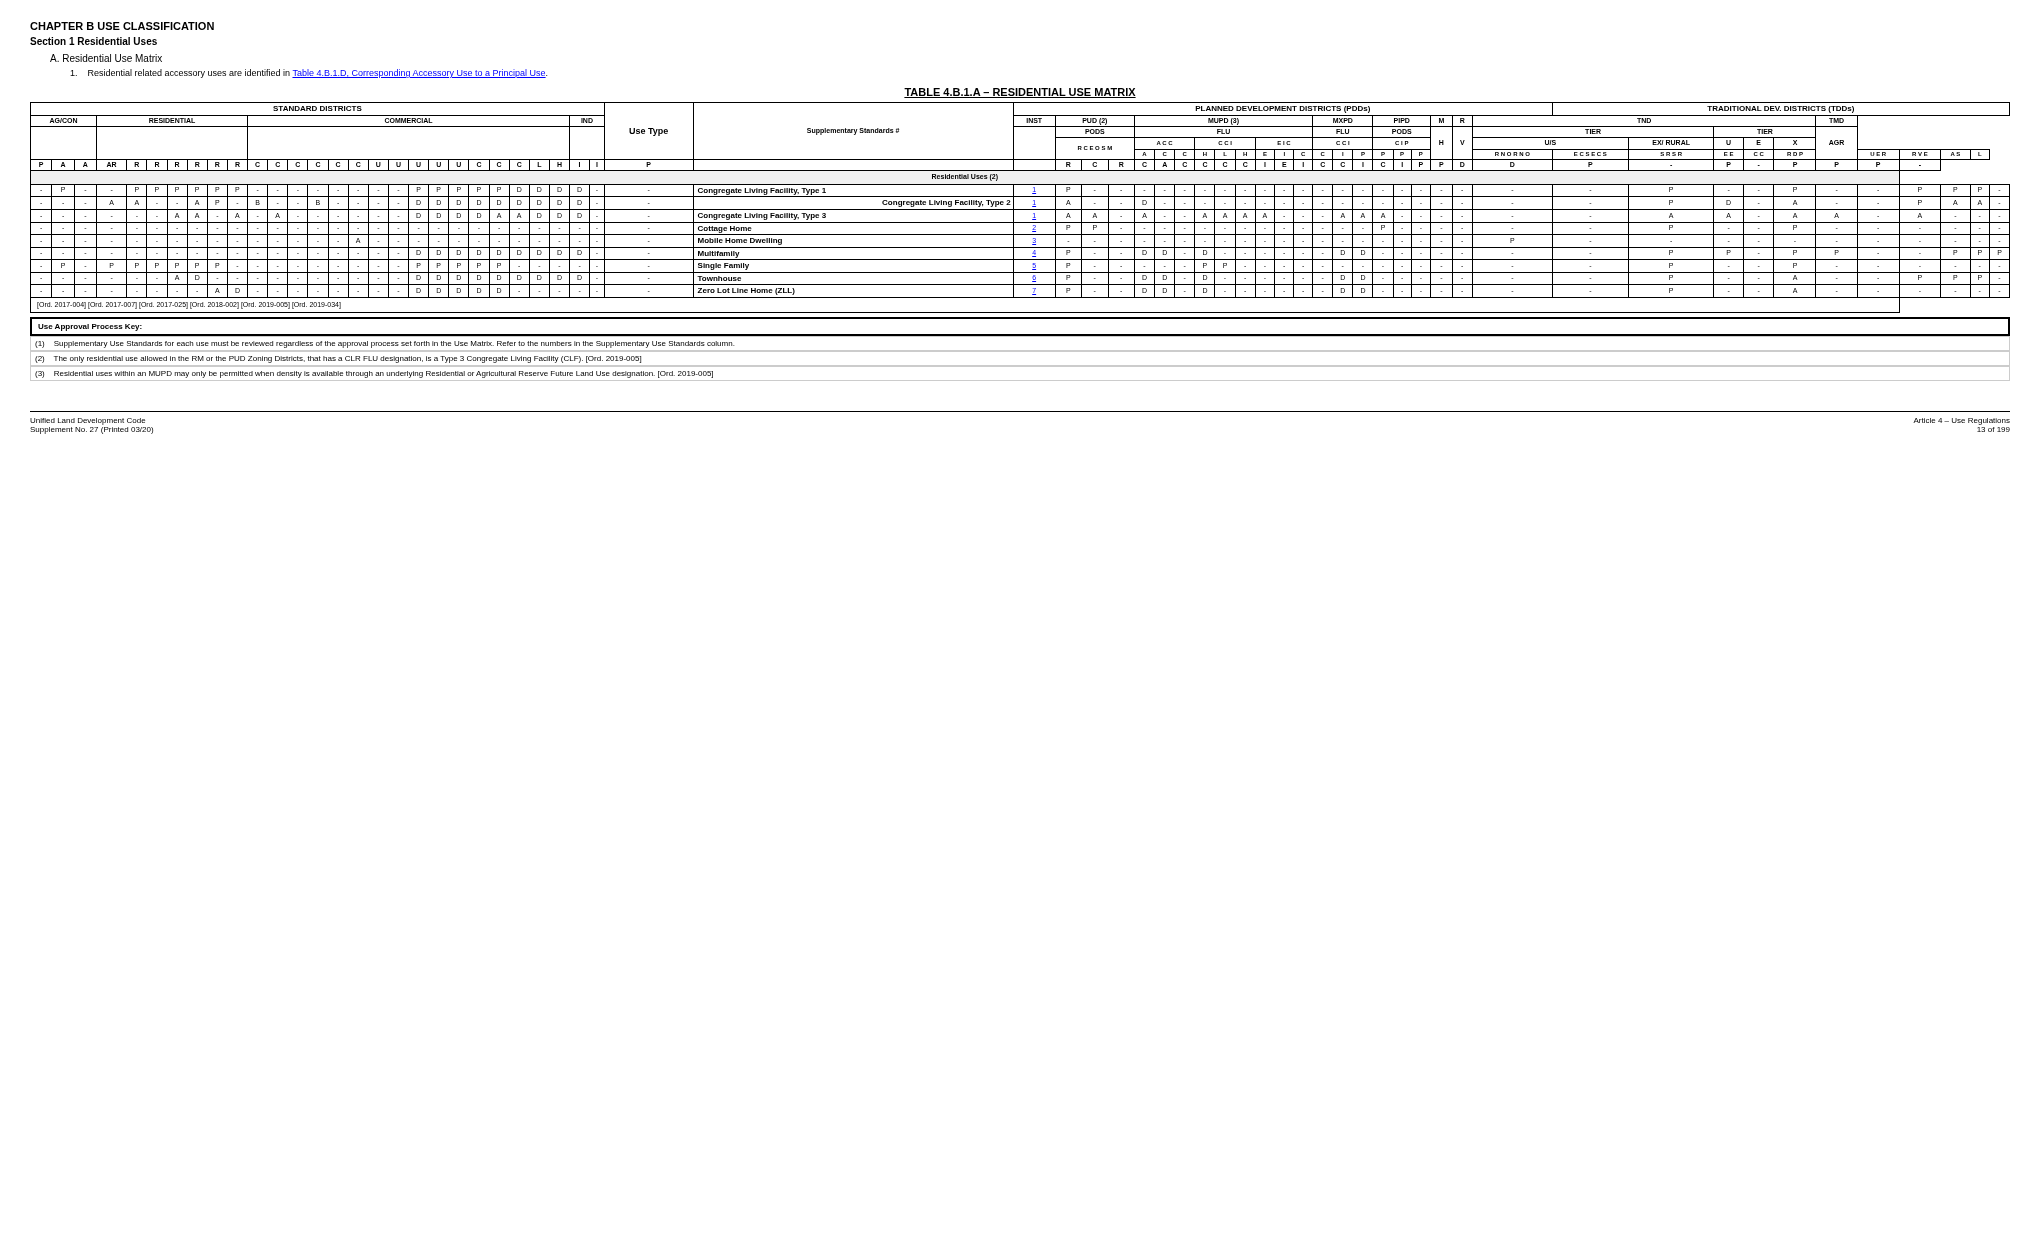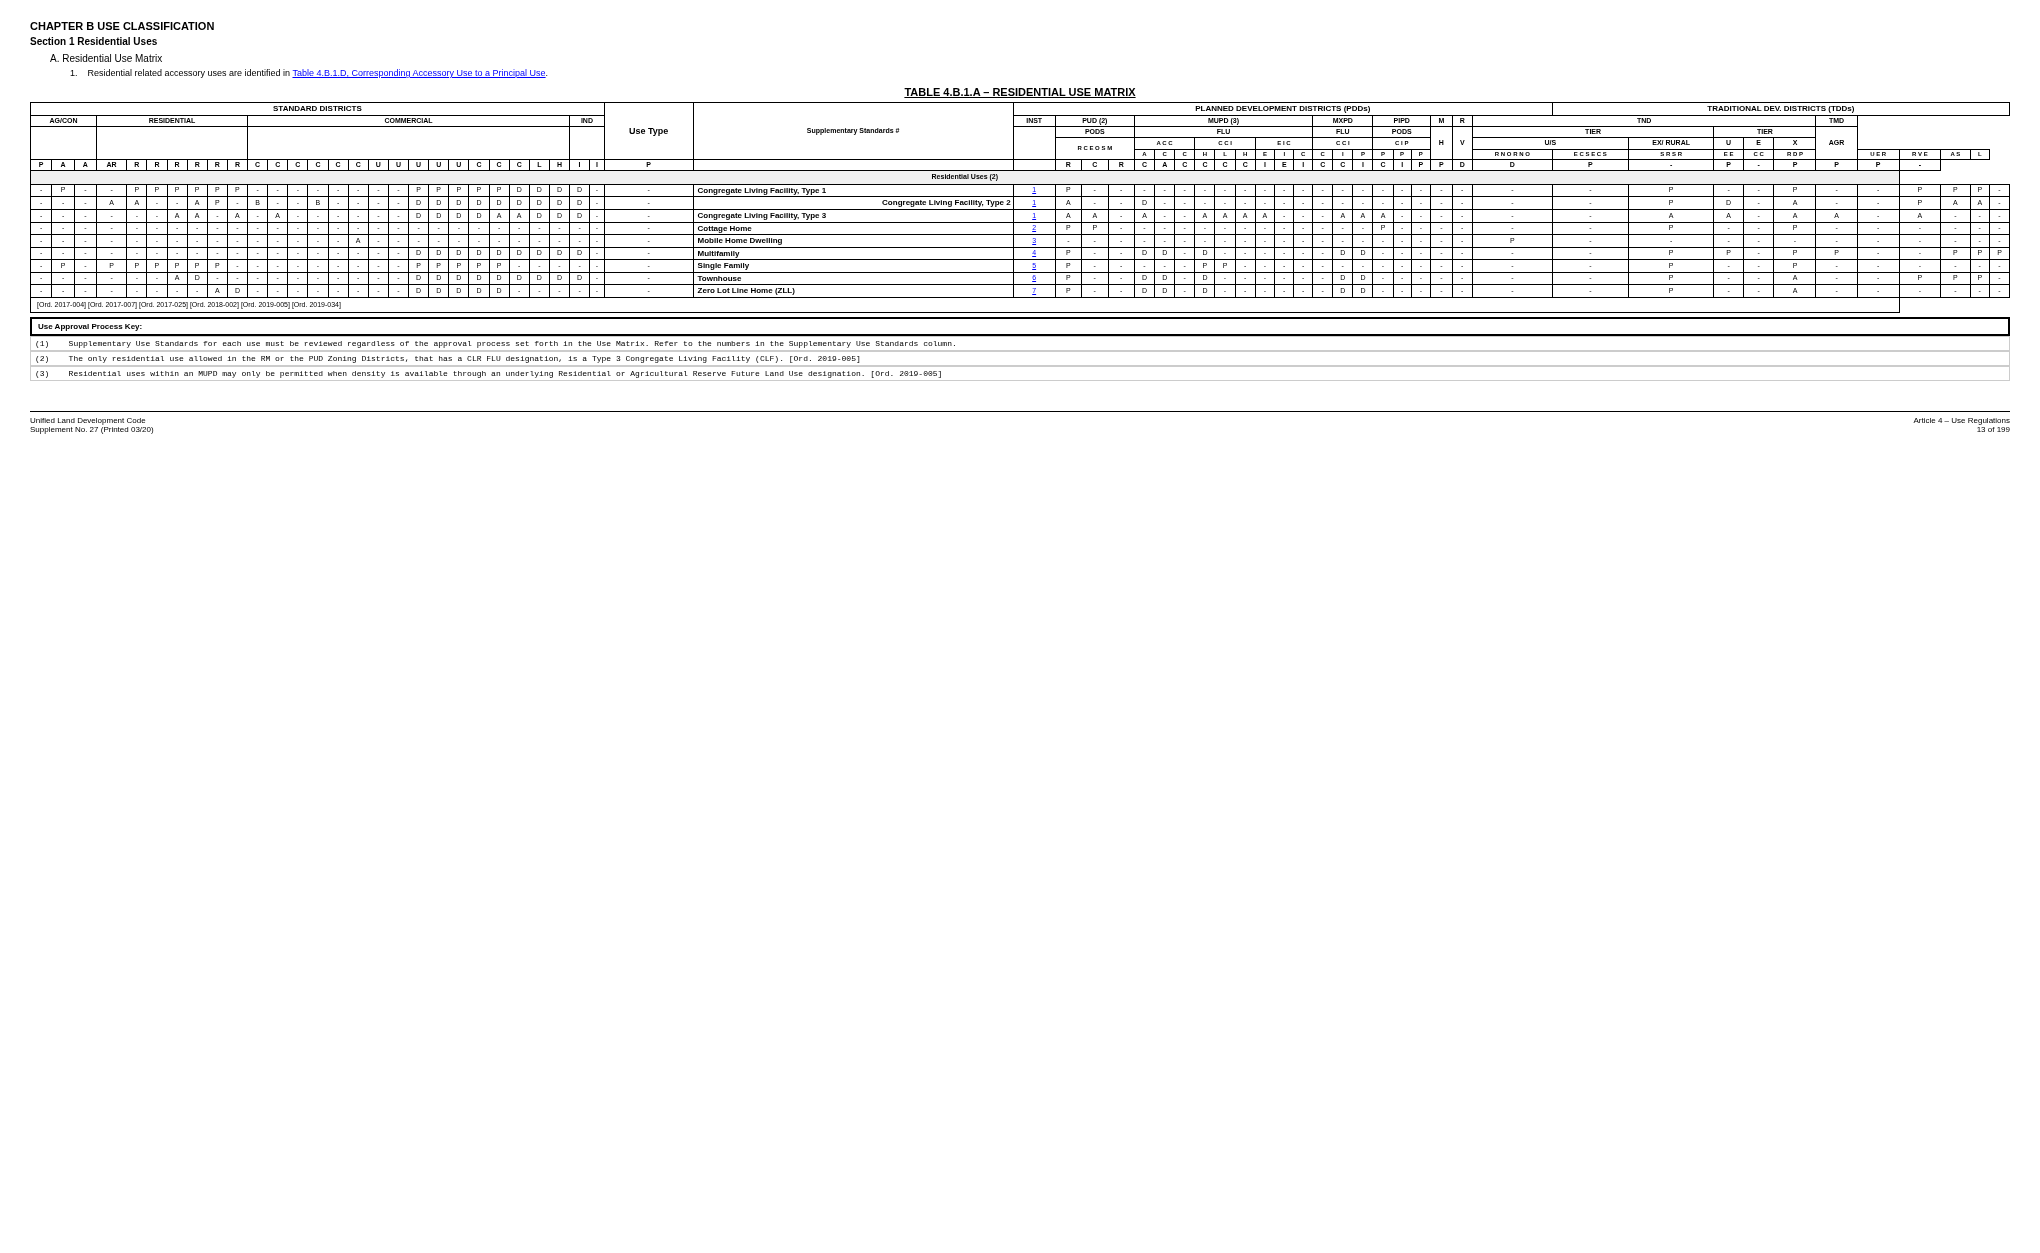--- a/index.html
+++ b/index.html
@@ -89,21 +89,20 @@
     }
     .key-section td {
       padding: 2px 4px;
       vertical-align: top;
     }
     .footnote {
       font-size: 8px;
       border: 1px solid #ccc;
       padding: 2px 4px;
       margin-top: 0;
-      font-family: Liberation Mono, monospace;
     }
     .footer {
       margin-top: 30px;
       display: flex;
       justify-content: space-between;
       font-size: 8px;
       border-top: 1px solid #000;
       padding-top: 4px;
     }
     .ord-row td {

